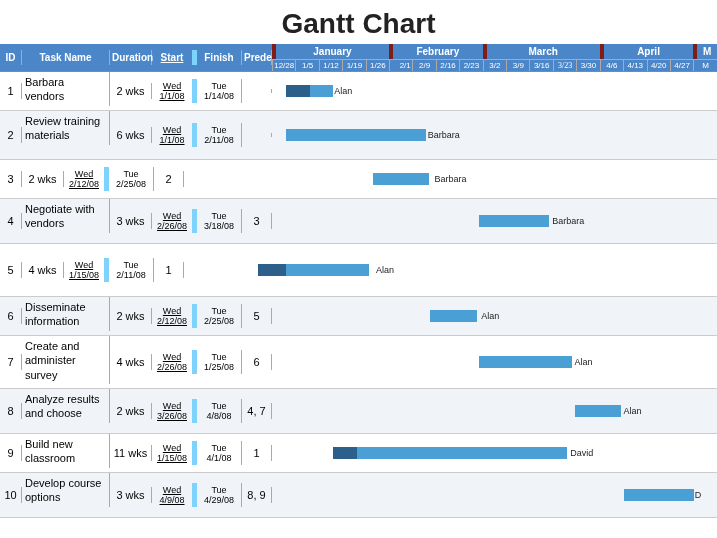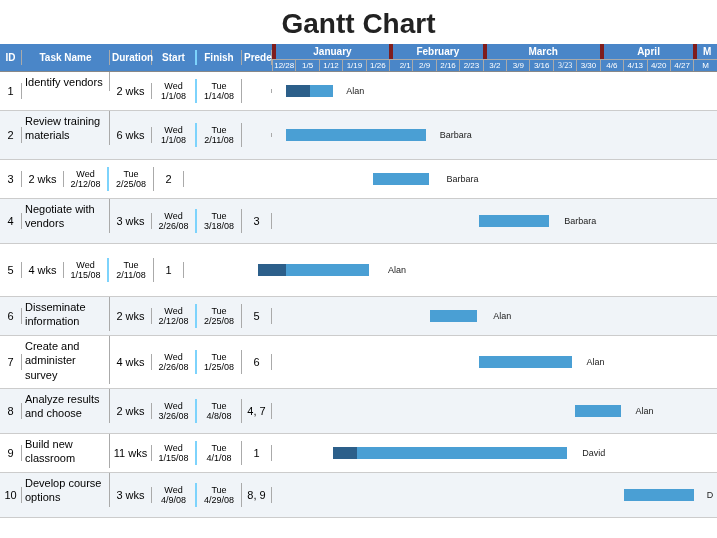--- a/index.html
+++ b/index.html
@@ -26,21 +26,21 @@
       text-align: center;
       border-left: 4px solid #7f1d1d;
       padding: 2px 0;
       font-size: 11px;
       color: white;
       font-weight: bold;
     }
     .col-id { width: 22px; min-width: 22px; border-right: 1px solid #aaa; padding: 2px 2px; text-align: center; }
     .col-task { width: 88px; min-width: 88px; border-right: 1px solid #aaa; padding: 2px 3px; }
     .col-dur { width: 42px; min-width: 42px; border-right: 1px solid #aaa; padding: 2px 2px; text-align: center; }
-    .col-start { width: 45px; min-width: 45px; border-right: 2px solid #7dd3fc; padding: 2px 2px; text-align: center; }
+    .col-start { width: 45px; min-width: 45px; border-right: 5px solid #7dd3fc; padding: 2px 2px; text-align: center; text-decoration: underline; }
     .col-finish { width: 45px; min-width: 45px; border-right: 1px solid #aaa; padding: 2px 2px; text-align: center; }
     .col-pred { width: 30px; min-width: 30px; border-right: 1px solid #aaa; padding: 2px 2px; text-align: center; }
     .col-gantt { flex: 1; position: relative; overflow: hidden; }
     .week-cell {
       font-size: 8px;
       text-align: center;
       border-left: 1px solid #aaa;
       padding: 1px 0;
       color: white;
       background: #4a86c8;
@@ -70,21 +70,20 @@
     .bar-blue { background: #4a9fd4; }
     .bar-dark { background: #2c5f8a; }
 
     .bar-label {
       position: absolute;
       top: 50%;
       transform: translateY(-50%);
       font-size: 9px;
       color: #222;
       white-space: nowrap;
-      padding-left: 12px;
     }
 
     .header-fixed {
       display: flex;
       background: #4a86c8;
       border-bottom: 1px solid #888;
     }
     .header-fixed .col-id,
     .header-fixed .col-task,
     .header-fixed .col-dur,
@@ -156,21 +155,21 @@
           <div class="week-cell" style="width: 5.26316%;">4/20</div>
           <div class="week-cell" style="width: 5.26316%;">4/27</div>
           <div class="week-cell" style="width: 5.26316%;">M</div>
         </div>
     </div>
   </div>
 
   <div id="task-rows">
       <div class="data-row" style="min-height: 38px; background: rgb(255, 255, 255);">
     <div class="col-id">1</div>
-    <div class="col-task">Identify vendors</div>
+    <div class="col-task">Barbara vendors</div>
     <div class="col-dur">2 wks</div>
     <div class="col-start" style="font-size:9px;">Wed 1/1/08</div>
     <div class="col-finish" style="font-size:9px;">Tue 1/14/08</div>
     <div class="col-pred"></div>
     <div class="col-gantt" style="height:38px; position:relative;">
       <div class="gantt-bar bar-blue" style="left:3.2%;width:10.5%;height:12px;top:50%;transform:translateY(-50%);position:absolute;"></div>
       <div class="gantt-bar bar-dark" style="left:3.2%;width:5.3%;height:12px;top:50%;transform:translateY(-50%);position:absolute;background:#2c5f8a;"></div>
 
       <span class="bar-label" style="left:14%;font-size:9px;">Alan</span>
     </div>

